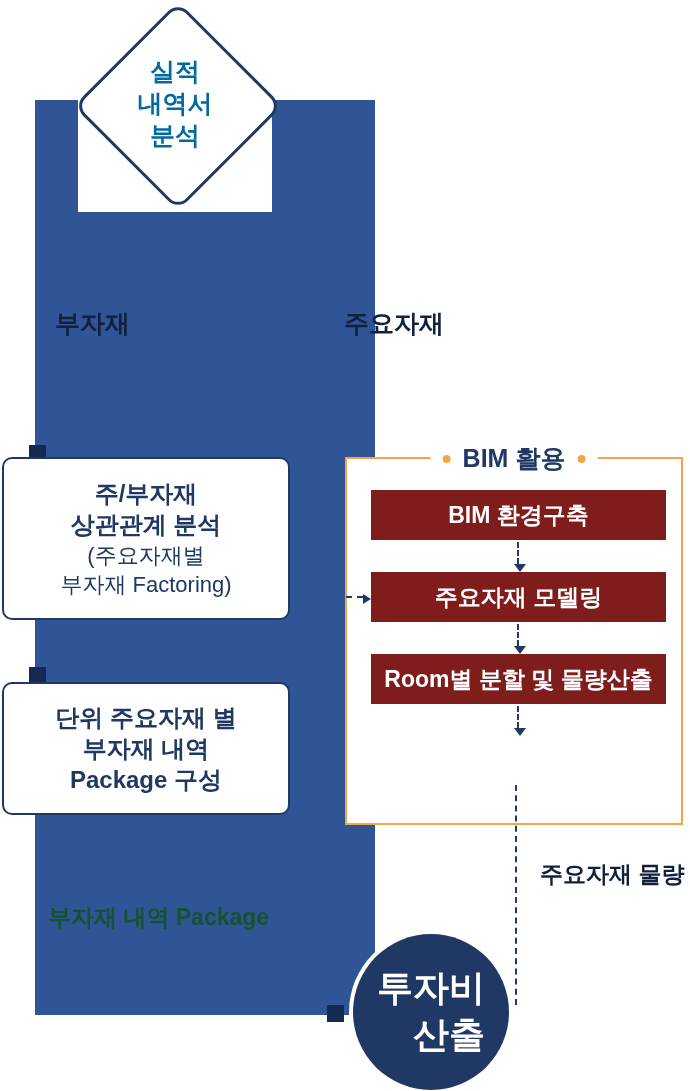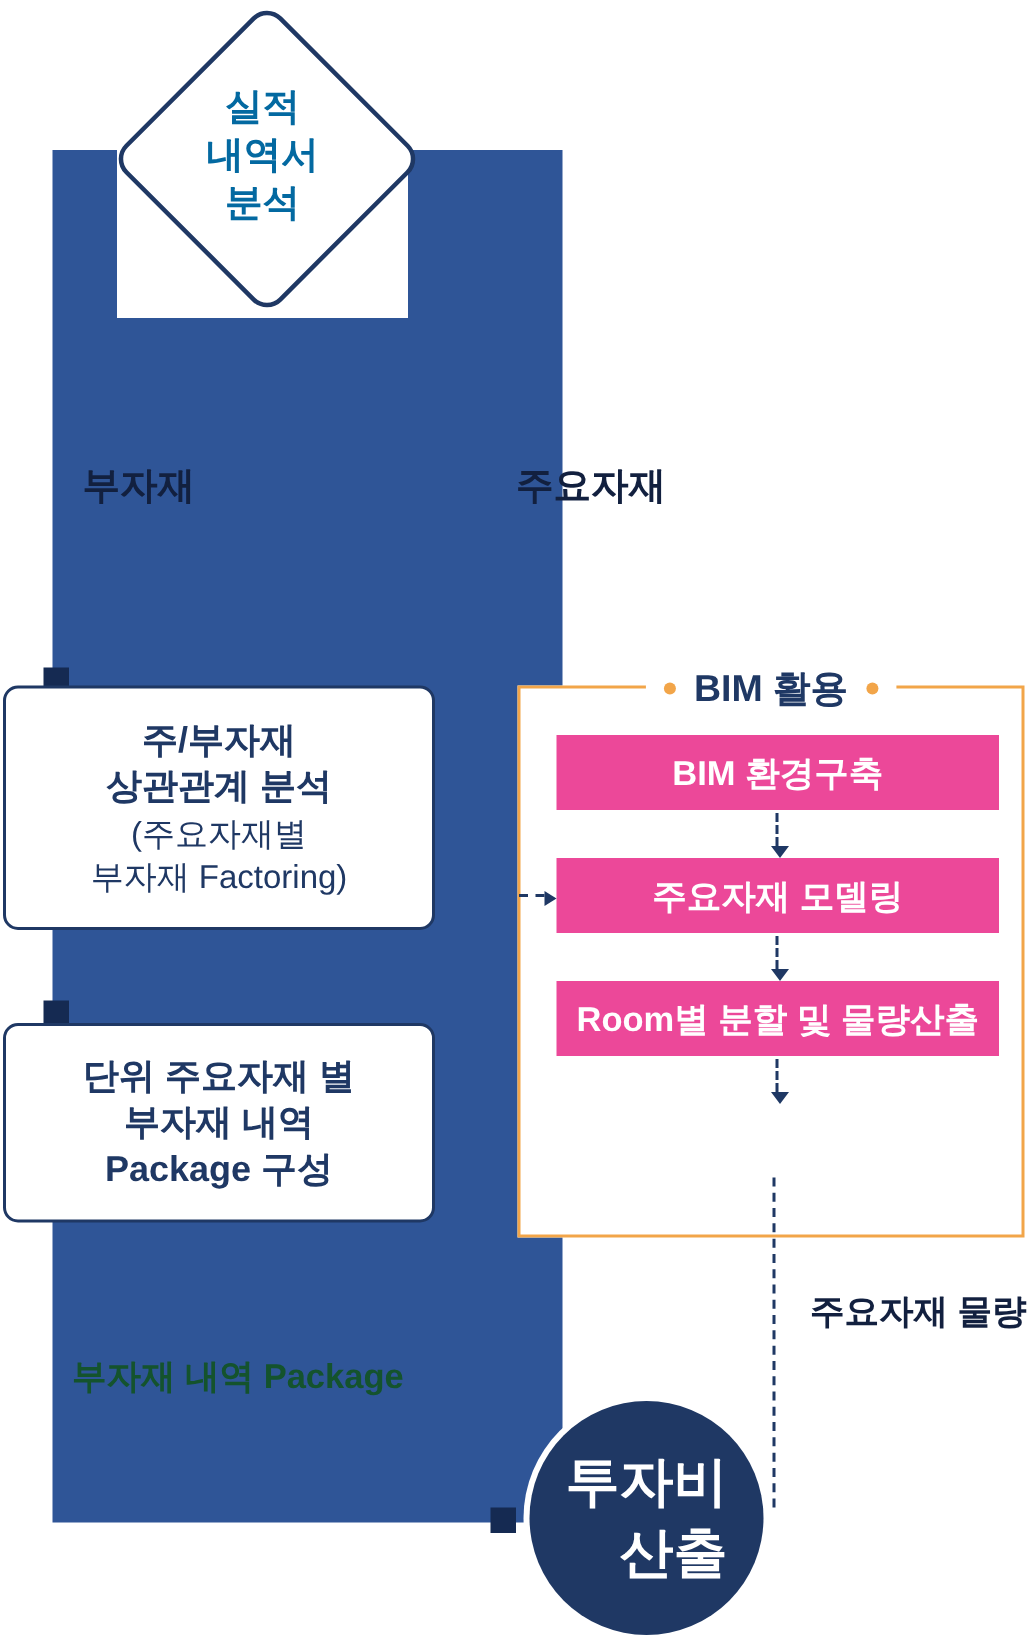--- a/index.html
+++ b/index.html
@@ -128,21 +128,21 @@
     border-radius: 50%;
     background: #F2A549;
     display: inline-block;
   }
 
   
   .step {
     position: absolute;
     left: 24px;
     width: 295px; height: 50px;
-    background: #ec4899;
+    background: #7f1d1d;
     color: #ffffff;
     font-weight: bold;
     font-size: 23px;
     display: flex; align-items: center; justify-content: center;
     text-align: center;
     white-space: nowrap;
   }
   .step1 { top: 31px; }
   .step2 { top: 113px; }
   .step3 { top: 195px; }

